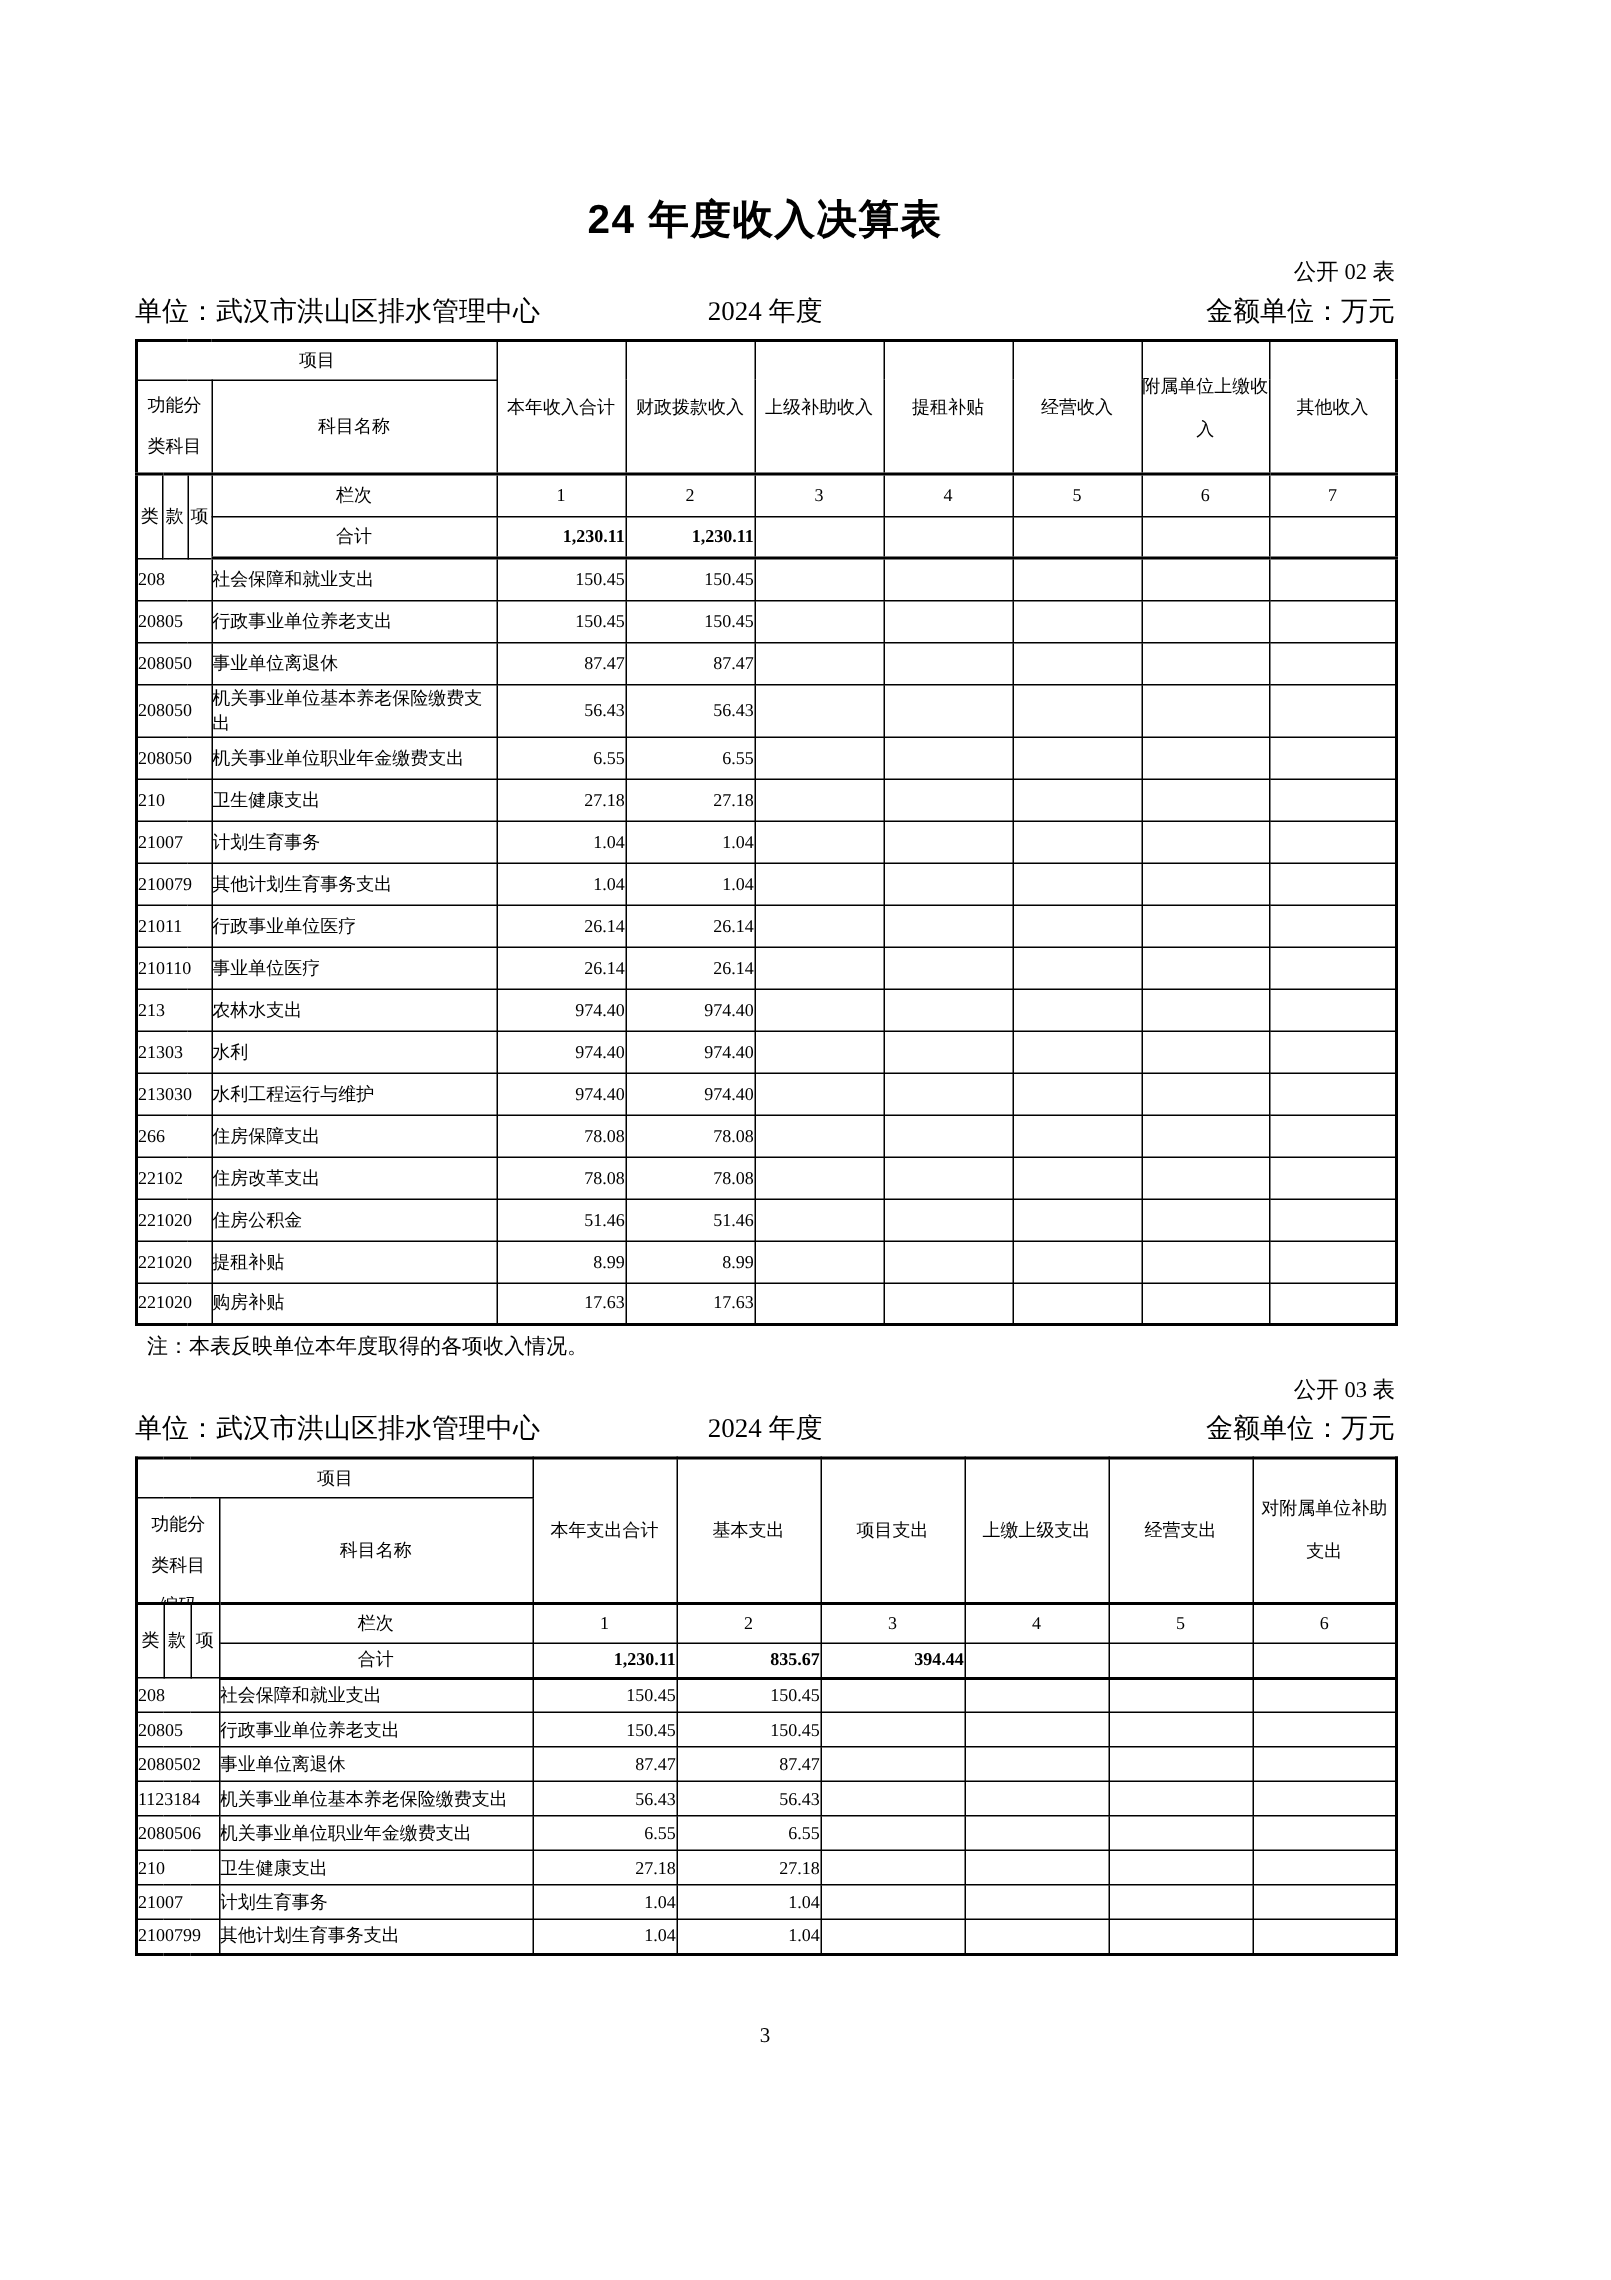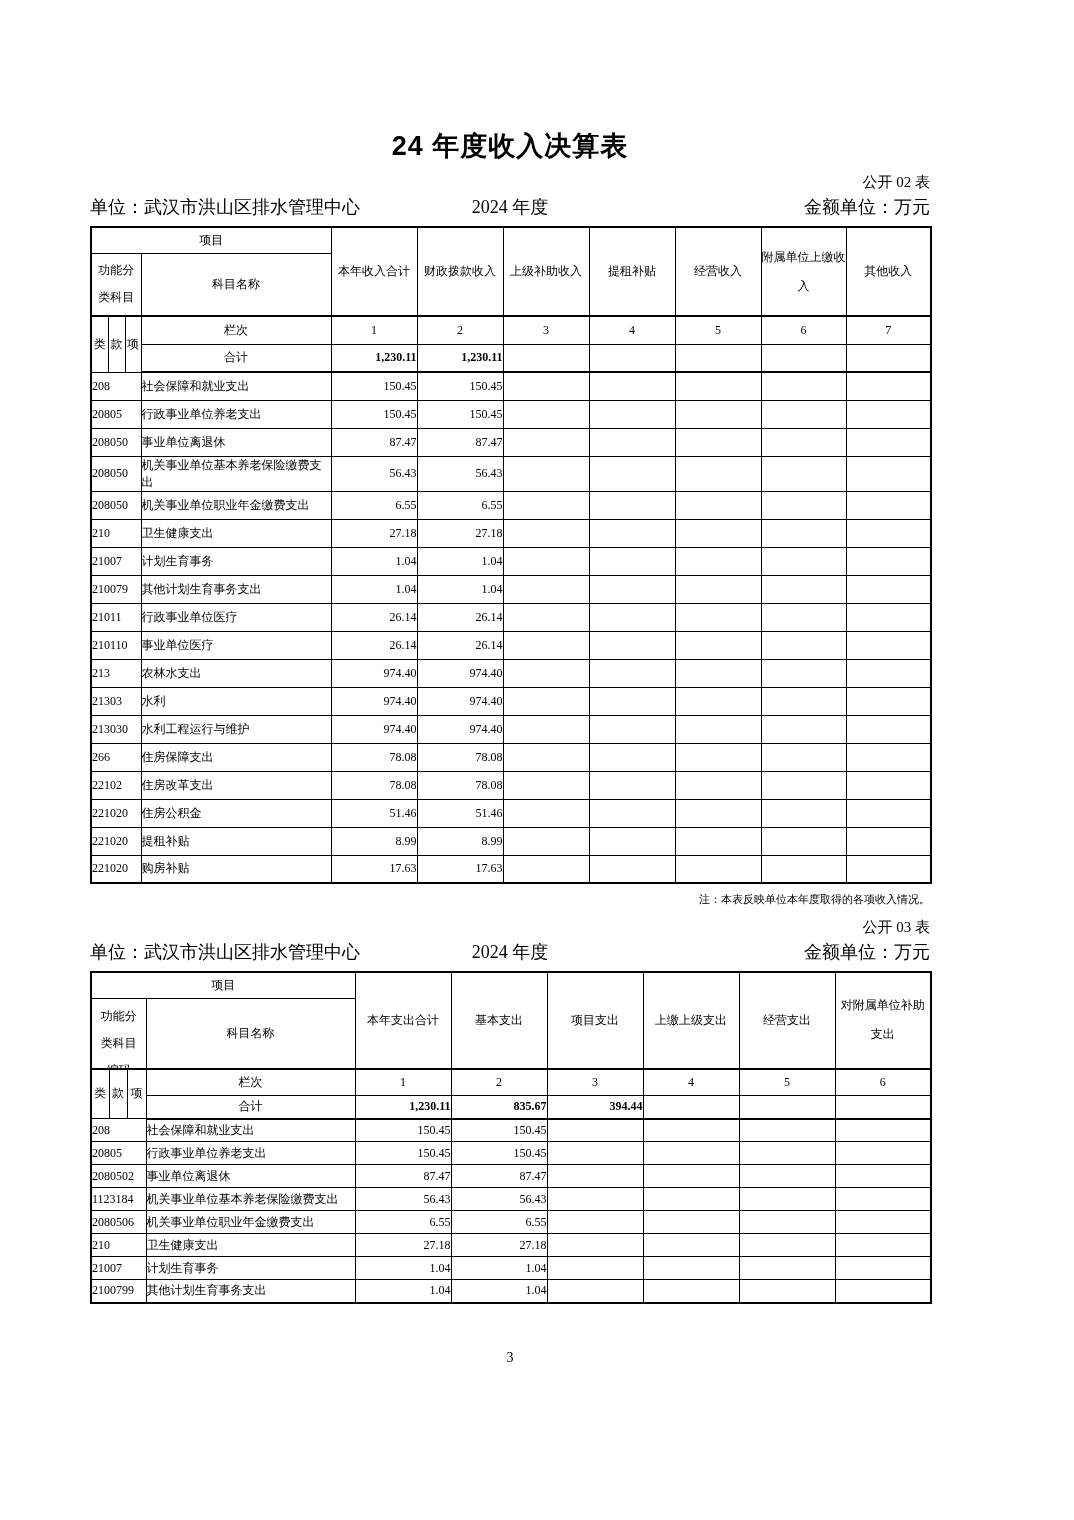--- a/index.html
+++ b/index.html
@@ -38,21 +38,21 @@
   td.kkx { border-bottom-width:2px; }
   .t1 .r-data td { height:28px; }
   .t2 .r-data td { height:23px; }
   .func-lines { text-align:center; line-height:27px; }
   td.func2 { vertical-align:top; }
   .func-clip { height:69px; overflow:hidden; padding-top:4px; text-align:center; line-height:27px; }
   .code { text-align:left; padding-left:7px; }
   .name { text-align:left; padding-left:10px; }
   .num { text-align:right; padding-right:8px; }
   .bold { font-weight:bold; }
-  .note { font-size:11px; line-height:14px; margin-top:8px; padding-left:8px;text-align:right; }
+  .note { font-size:14px; line-height:14px; margin-top:8px; padding-left:8px; }
   .page-number { text-align:center; font-size:14px; margin-top:46px; }
 </style>
 </head>
 <body>
 
 <div class="page">
   <div class="content">
 
     <section>
       <h1 class="doc-title title-1">24 年度收入决算表</h1>

